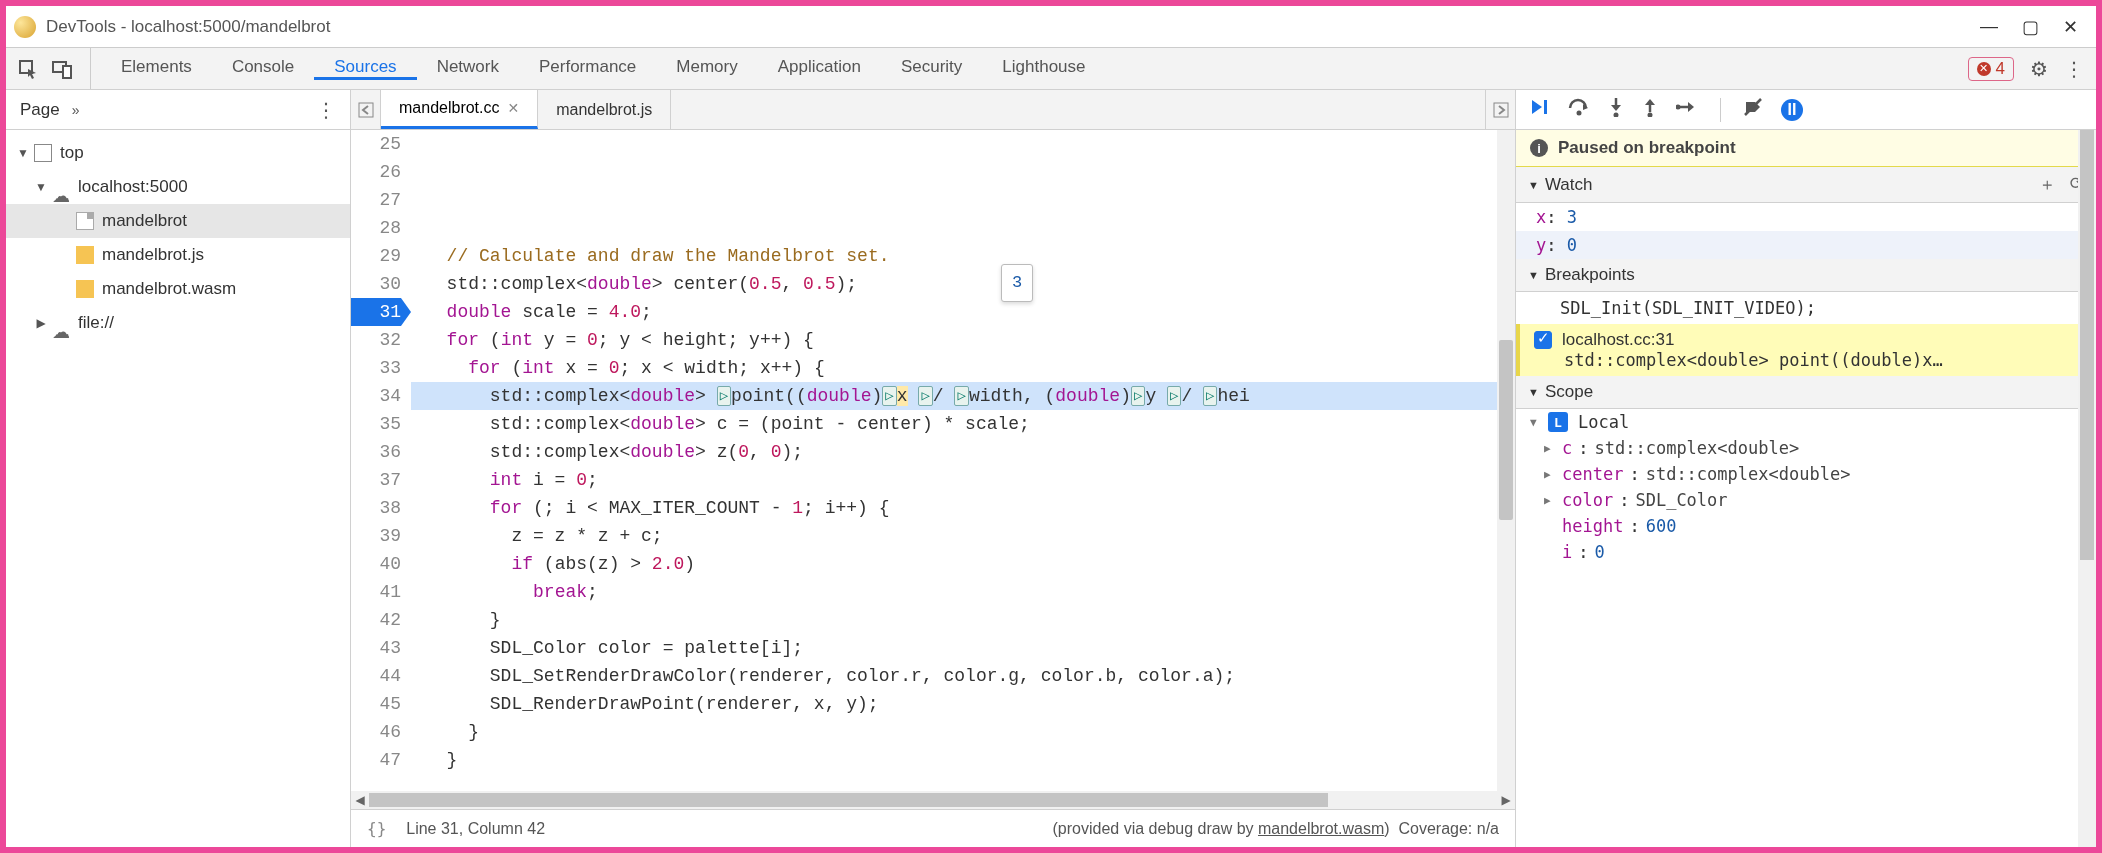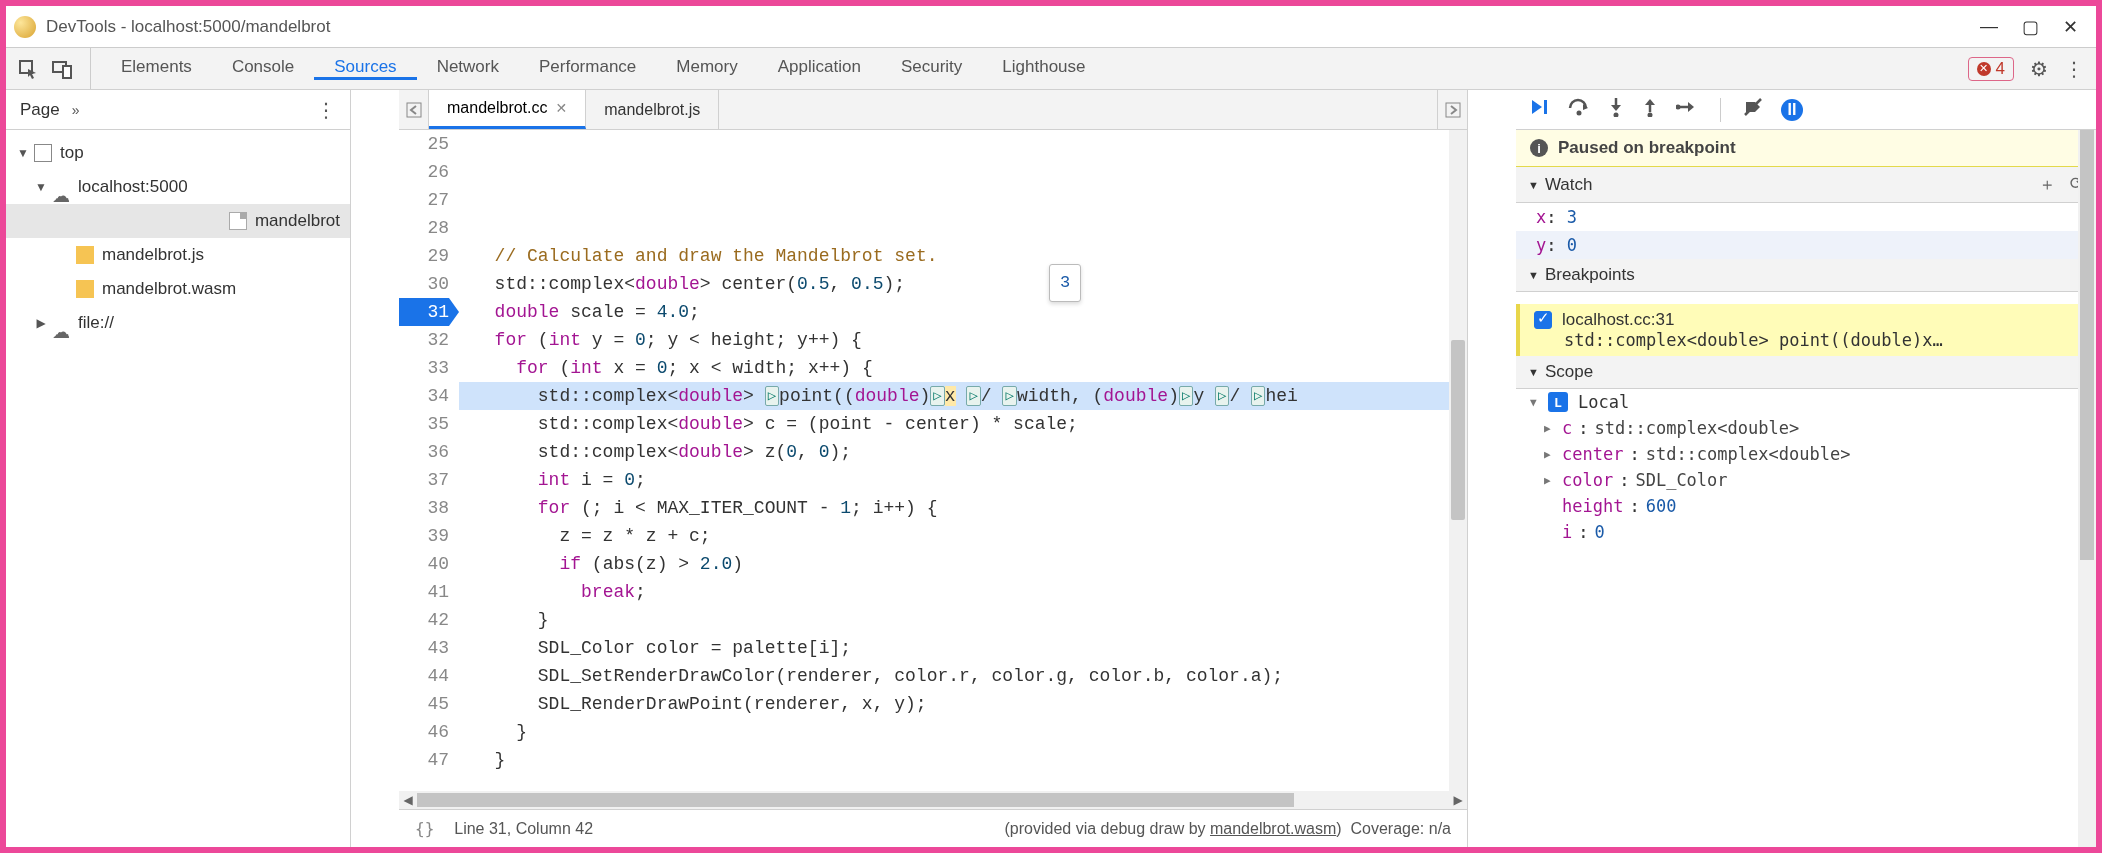--- a/index.html
+++ b/index.html
@@ -15,28 +15,28 @@
 .tb-left { display: flex; align-items: center; gap: 14px; padding-right: 18px; border-right: 1px solid #ccc; height: 100%; }
 .tb-icon { width: 20px; height: 20px; display:inline-block; }
 .tabs { display: flex; align-items: center; height: 100%; margin-left: 10px; }
 .tab { padding: 0 20px; display: flex; align-items: center; color: #555; cursor: pointer; border-bottom: 3px solid transparent; }
 .tab.active { color: #1a73e8; border-bottom-color: #1a73e8; }
 .tb-right { margin-left: auto; display: flex; align-items: center; gap: 16px; }
 .err-badge { border: 1px solid #d68; border-radius: 4px; padding: 1px 8px; display: flex; align-items: center; gap: 5px; color: #c0392b; font-weight: 500; }
 .err-dot { width: 14px; height:14px; border-radius:50%; background:#c0392b; color:#fff; font-size:11px; display:flex; align-items:center; justify-content:center; }
 .gear, .more { font-size: 20px; color:#555; cursor:pointer; }
 
-.body { flex: 1; display: flex; min-height: 0; gap: 48px; }
+.body { flex: 1; display: flex; min-height: 0; }
 .sidebar { width: 345px; border-right: 1px solid #d0d0d0; display:flex; flex-direction:column; }
 .sb-header { height: 40px; border-bottom: 1px solid #d0d0d0; display:flex; align-items:center; padding: 0 14px; font-size:17px; color:#333; }
 .sb-header .chev { margin-left: 12px; font-size: 14px; color:#555; }
 .sb-header .moreb { margin-left:auto; color:#555; font-size:20px; }
 .tree { padding: 6px 0; font-size: 17px; line-height: 2; }
 .tree-row { display:flex; align-items:center; padding: 0 10px; cursor:pointer; }
-.tree-row.selected { background: #e6e6e6; justify-content: flex-end; }
+.tree-row.selected { background: #e6e6e6; }
 .tw { display:inline-block; width:14px; text-align:center; color:#555; font-size:12px;}
 .ficon { width:18px; height:18px; margin: 0 8px 0 4px; display:inline-block; }
 .folder-open { background:#fff; border:1px solid #888; }
 .cloud::before { content:"☁"; color:#666; font-size:18px; }
 .filepage { background:#fff; border:1px solid #aaa; position:relative; }
 .filepage::after { content:""; position:absolute; top:0; right:0; width:6px; height:6px; background:#aaa;}
 .filejs { background:#f6c453; }
 
 .editor-pane { flex:1; display:flex; flex-direction:column; min-width:0; border-right:1px solid #d0d0d0; }
 .ed-tabs { height:40px; border-bottom:1px solid #d0d0d0; display:flex; align-items:stretch; background:#f3f3f3; }
@@ -49,21 +49,21 @@
 .code-wrap { flex:1; display:flex; font-family: Consolas, "Courier New", monospace; font-size:18px; line-height:28px; overflow:hidden; position:relative;}
 .gutter { width:60px; text-align:right; padding-right:10px; color:#888; background:#fff; user-select:none; }
 .gutter .ln { height:28px; }
 .gutter .ln.bp { background:#1a73e8; color:#fff; position:relative; }
 .gutter .ln.bp::after { content:""; position:absolute; right:-10px; top:0; width:0; height:0; border-top:14px solid transparent; border-bottom:14px solid transparent; border-left:10px solid #1a73e8;}
 .code { flex:1; overflow:hidden; white-space:pre; position:relative; }
 .cline { height:28px; padding-left:14px; }
 .cline.hl { background:#cfe3fb; }
 .cm { color:#9a6b1f; }
 .kw { color:#a31592; }
-.nm { color:#0c4a6e; }
+.nm { color:#be185d; }
 .dbox { display:inline-block; border:1px solid #7aa; background:#e8f3ee; padding:0 2px; border-radius:2px; font-size:14px; color:#076; line-height:18px; vertical-align:middle;}
 .tooltip { position:absolute; left:590px; top:28px; background:#fff; border:1px solid #bbb; padding:4px 10px; font-size:17px; color:#1a5aa8; box-shadow:0 2px 4px rgba(0,0,0,.15); border-radius:3px;}
 .vscroll { position:absolute; right:0; top:0; width:18px; height:100%; background:#f1f1f1;}
 .vscroll .thumb { position:absolute; left:2px; right:2px; top:210px; height:180px; background:#c4c4c4; border-radius:2px;}
 .hscroll { height:18px; background:#f1f1f1; display:flex; align-items:center; }
 .hscroll .arrow { width:18px; text-align:center; color:#666; font-size:12px;}
 .hscroll .track { flex:1; height:14px; position:relative;}
 .hscroll .thumb { position:absolute; left:0; width:85%; top:0; bottom:0; background:#c4c4c4;}
 
 .status { height:38px; border-top:1px solid #d0d0d0; display:flex; align-items:center; padding:0 16px; font-size:16px; color:#555; gap:20px; background:#fff;}
@@ -318,20 +318,21 @@
           <div class="watch-item"><span class="k">x</span>: <span class="v">3</span></div>
           <div class="watch-item sel"><span class="k">y</span>: <span class="v">0</span></div>
         </div>
 
       <div class="section">
         <span class="arrow">▼</span>
           <span>Breakpoints</span>
       </div>
       <div class="list" id="bp-list">
           <div class="bpitem">
+            <div class="code">SDL_Init(SDL_INIT_VIDEO);</div>
           </div>
           <div class="bpitem active">
             <div class="hdr">
               <span class="chk on"></span>
               <span>localhost.cc:31</span>
             </div>
             <div class="code">std::complex&lt;double&gt; point((double)x…</div>
           </div>
         </div>
 

